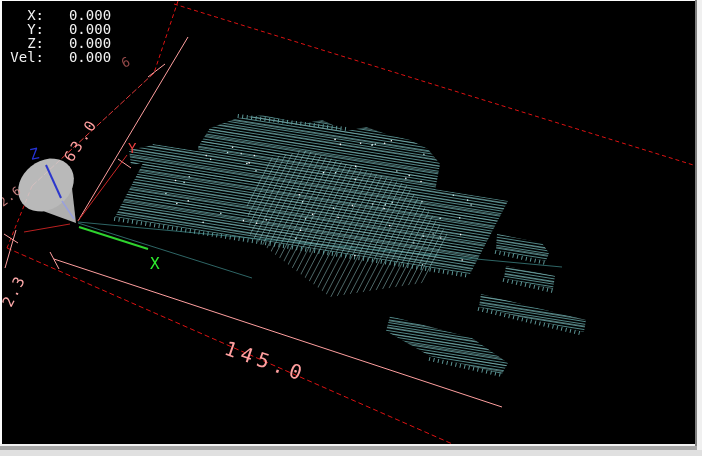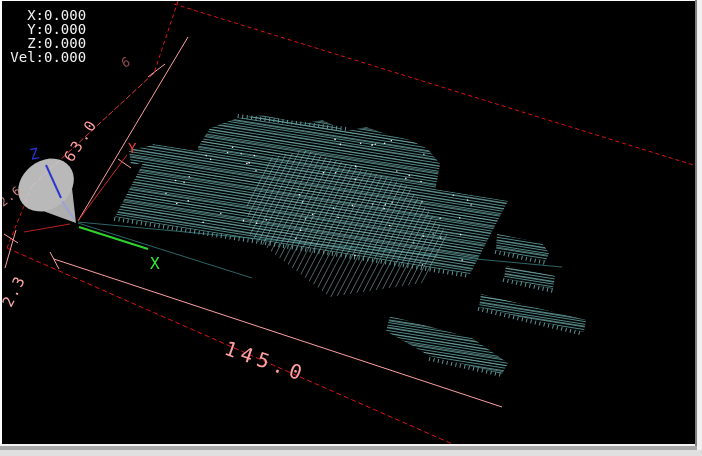--- a/index.html
+++ b/index.html
@@ -13,21 +13,21 @@
   #edge-top{left:0;top:0;width:695px;height:1px;background:#fafafa;}
   #edge-right-dark{left:695px;top:0;width:2px;height:446px;background:#808080;}
   #edge-right-light{left:697px;top:0;width:5px;height:456px;background:#f0f0f0;}
   #edge-bottom-white{left:0;top:444px;width:695px;height:2px;background:#f2f2f2;}
   #edge-bottom-gray{left:0;top:446px;width:697px;height:4px;background:#a8a8a8;}
   #edge-bottom-light{left:0;top:450px;width:702px;height:6px;background:#e0e0e0;}
   
   #dro{position:absolute;left:2px;top:7px;color:#f2f2f2;font-size:14px;line-height:14px;}
   .dro-row{display:flex;}
   .dro-label{display:inline-block;width:40px;text-align:right;white-space:pre;}
-  .dro-value{display:inline-block;width:92px;text-align:left;white-space:pre;}
+  .dro-value{display:inline-block;width:92px;text-align:center;white-space:pre;}
   text{font-family:"DejaVu Sans Mono","Liberation Mono",monospace;}
 </style>
 </head>
 <body>
 
 <div id="stage">
   <div id="canvas">
     <svg id="scene-svg" viewBox="0 0 693 443">
         <line x1="172" y1="3" x2="701" y2="167" stroke="#dd1212" stroke-width="1" stroke-dasharray="4 3"></line>
         <line x1="176" y1="0" x2="152" y2="72" stroke="#dd1212" stroke-width="1" stroke-dasharray="4 3"></line>

